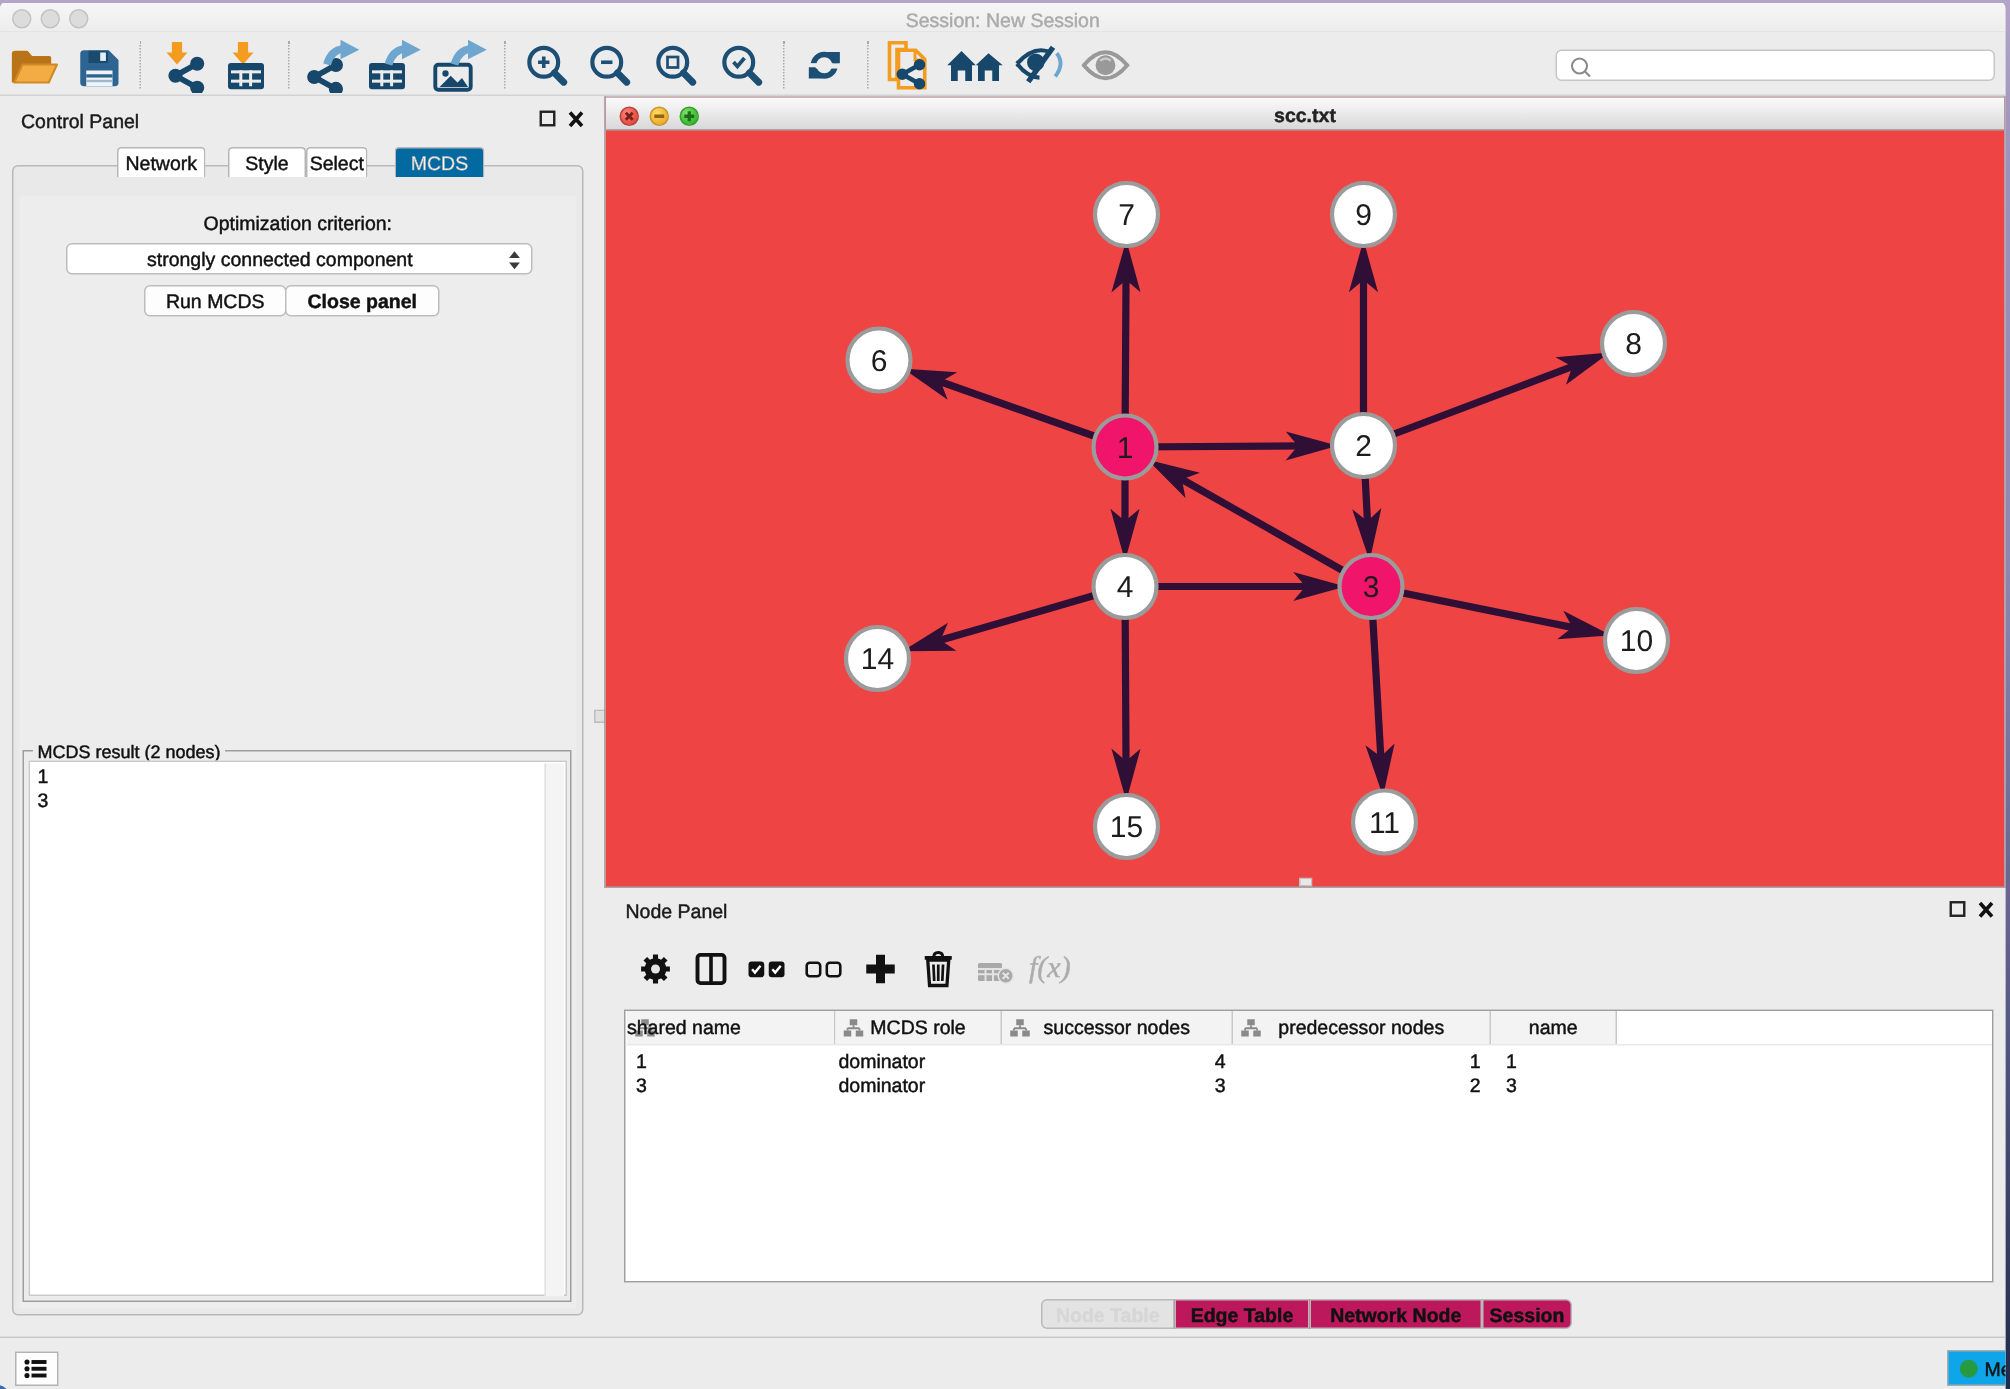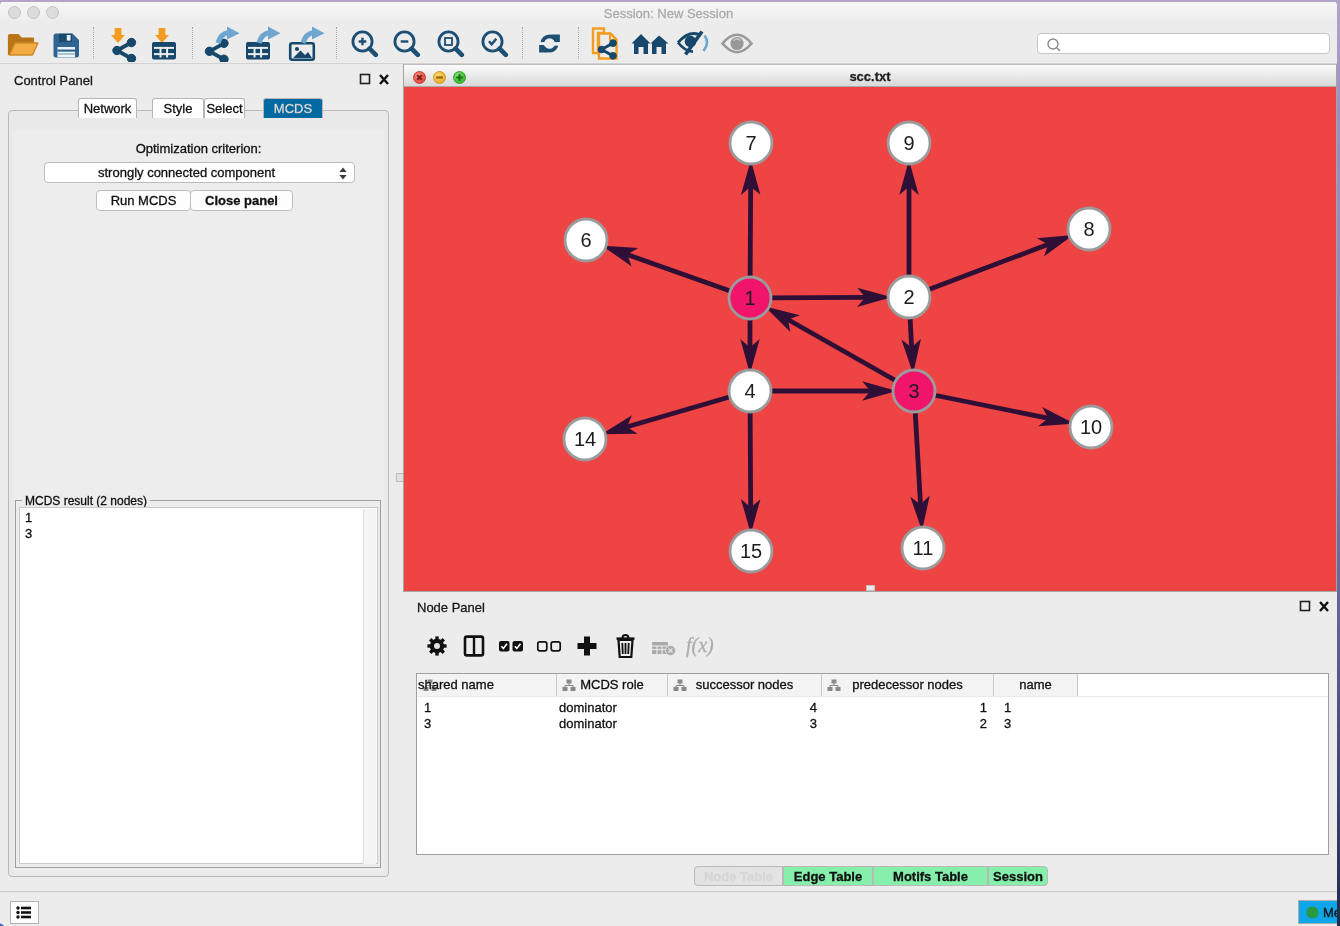--- a/index.html
+++ b/index.html
@@ -22,21 +22,21 @@
 .btn { position:absolute; background:#fdfdfd; border:1px solid #bdbdbd; border-radius:4px; font-size:13px; color:#111; text-align:center; }
 .fieldset { position:absolute; border:1px solid #9d9d9d; }
 
 #nf { position:absolute; left:403px; top:64px; width:934px; height:528px; background:#ef4444; border:1px solid #a5a5a5; border-top:none; }
 #nf-tb { position:absolute; left:0; top:0; width:100%; height:23px; background:linear-gradient(#fbfbfb,#d9d9d9); border-top:1px solid #bdbdbd; border-bottom:1px solid #a9a9a9; }
 .ball { position:absolute; top:6px; width:13px; height:13px; border-radius:50%; }
 
 #tp { position:absolute; left:403px; top:592px; width:934px; height:299px; background:#ececec; }
 #tbl { position:absolute; left:13px; top:81px; width:913px; height:182px; background:#fff; border:1px solid #9f9f9f; }
 .th { position:absolute; top:0; height:22px; background:#f3f3f3; border-right:1px solid #c9c9c9; font-size:13px; color:#111; }
-.btab { position:absolute; top:0; height:20px; background:#86efac; border:1px solid #b9b9b9; font-size:13px; color:#111; text-align:center; line-height:19px; font-weight:bold; }
+.btab { position:absolute; top:0; height:20px; background:#be185d; border:1px solid #b9b9b9; font-size:13px; color:#111; text-align:center; line-height:19px; font-weight:bold; }
 
 #sb { position:absolute; left:0; top:891px; width:100%; height:35px; background:#ececec; border-top:1px solid #c9c9c9; }
 </style></head>
 <body>
 <div class="abs" style="left:0; top:0; width:1340px; height:2px; background:#b3a5c8; z-index:99;"></div>
 <div class="win">
   <div class="titlebar">
     <div class="tl" style="left:8px;"></div>
     <div class="tl" style="left:27px;"></div>
     <div class="tl" style="left:46px;"></div>
@@ -419,21 +419,21 @@
       <div class="abs" style="left:142px; top:42px; font-size:13px; color:#111;">dominator</div>
       <div class="abs" style="left:330px; top:26px; width:70px; text-align:right; font-size:13px; color:#111;">4</div>
       <div class="abs" style="left:330px; top:42px; width:70px; text-align:right; font-size:13px; color:#111;">3</div>
       <div class="abs" style="left:500px; top:26px; width:70px; text-align:right; font-size:13px; color:#111;">1</div>
       <div class="abs" style="left:500px; top:42px; width:70px; text-align:right; font-size:13px; color:#111;">2</div>
       <div class="abs" style="left:587px; top:26px; font-size:13px; color:#111;">1</div>
       <div class="abs" style="left:587px; top:42px; font-size:13px; color:#111;">3</div>
     </div>
     <div class="btab" style="left:291px; top:274px; width:89px; background:#e3e3e3; color:#d6d6d6;border-radius:4px 0 0 4px;">Node Table</div>
 <div class="btab" style="left:380px; top:274px; width:90px; ">Edge Table</div>
-<div class="btab" style="left:470px; top:274px; width:115px; ">Motifs Table</div>
+<div class="btab" style="left:470px; top:274px; width:115px; ">Network Node</div>
 <div class="btab" style="left:585px; top:274px; width:60px; border-radius:0 4px 4px 0;">Session</div>
   </div>
 
   <div id="sb">
     <div class="abs" style="left:10px; top:9px; width:29px; height:23px; background:#fdfdfd; border:1px solid #b3b3b3;">
       <svg width="27" height="21">
           <g fill="#111">
             <circle cx="7" cy="6" r="1.7"></circle>
             <circle cx="7" cy="10.5" r="1.7"></circle>
             <circle cx="7" cy="15" r="1.7"></circle>

